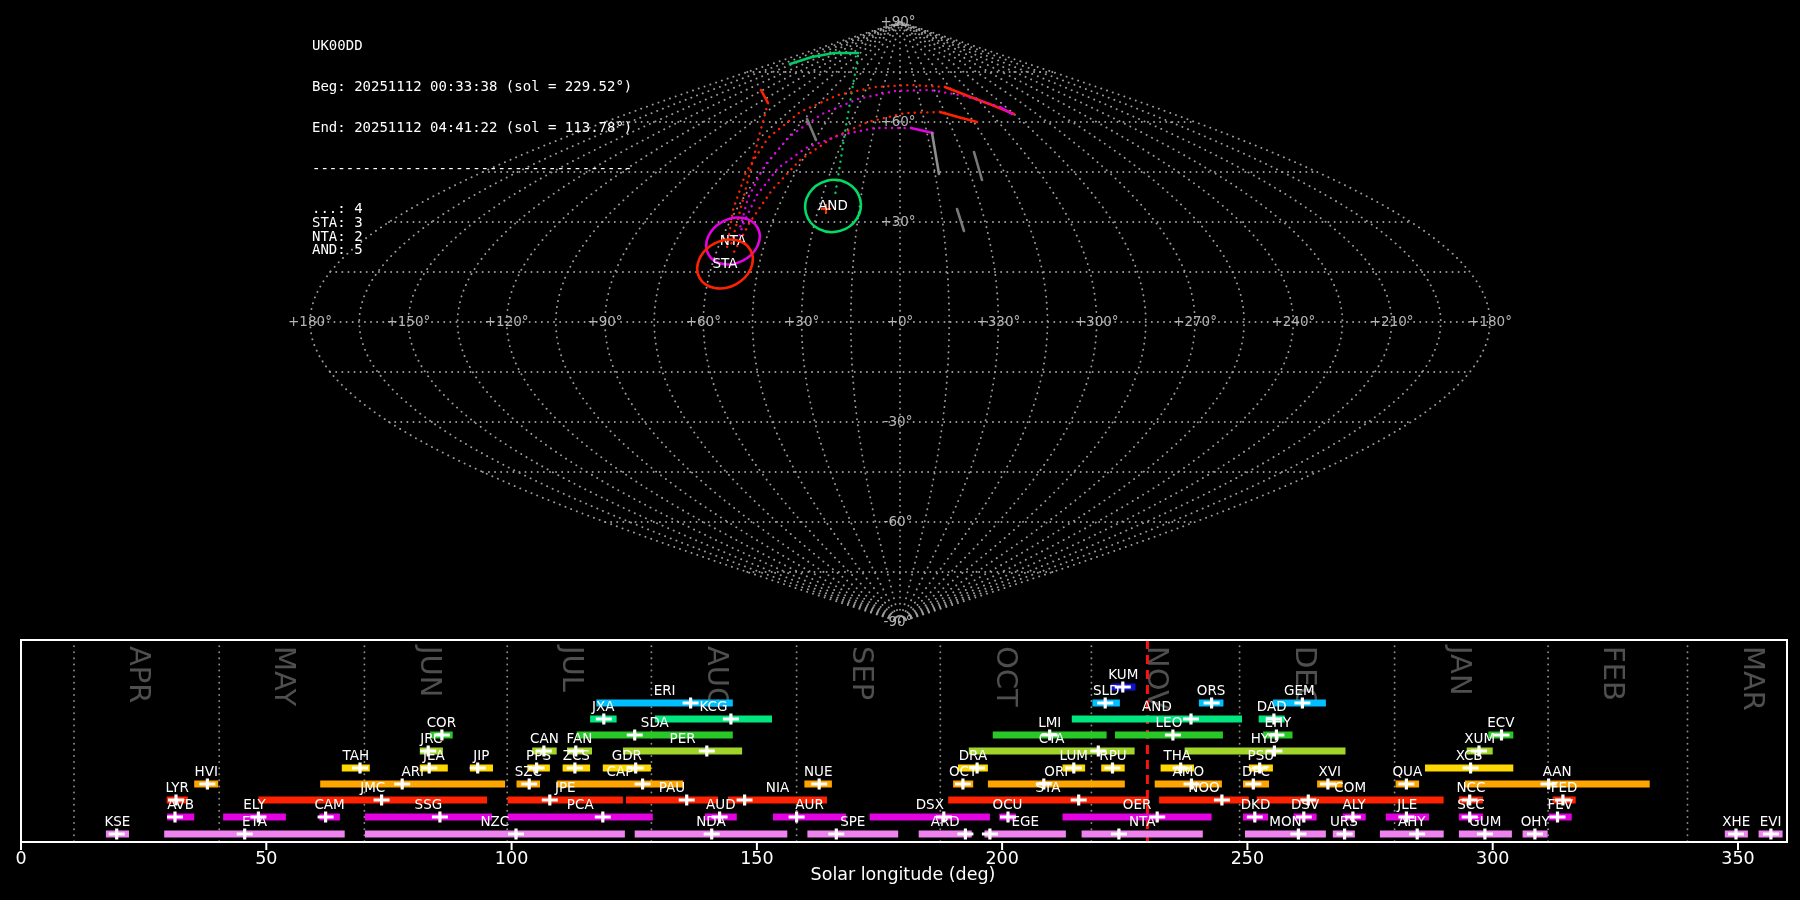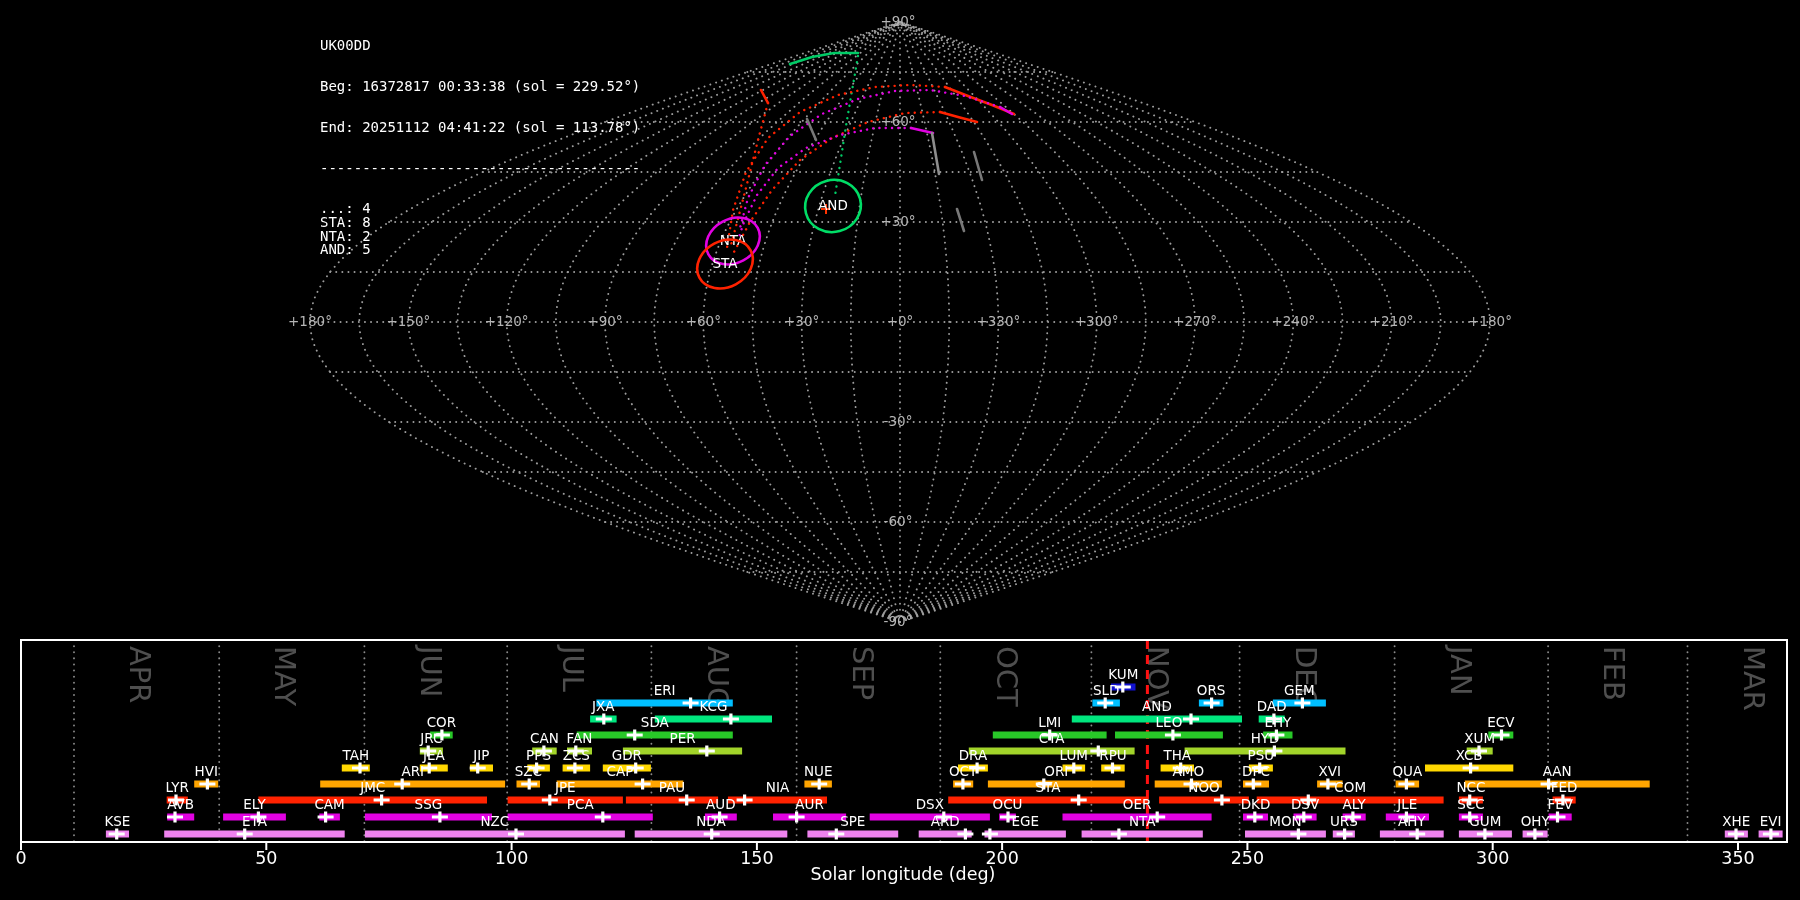--- a/index.html
+++ b/index.html
@@ -1,31 +1,31 @@
 <!DOCTYPE html>
 <html><head>
 <meta charset="utf-8">
 <style>
   html,body{margin:0;padding:0;background:#000;}
   body{width:1800px;height:900px;position:relative;overflow:hidden;
        font-family:"DejaVu Sans",sans-serif;}
-  #station{position:absolute;left:320px;top:12px;color:#fff;white-space:pre;
+  #station{position:absolute;left:312px;top:12px;color:#fff;white-space:pre;
            font:14px/13.6px "DejaVu Sans Mono",monospace;z-index:5;}
   #plot{position:absolute;left:0;top:0;}
   text{font-family:"DejaVu Sans",sans-serif;}
 </style>
 </head>
 <body>
 
 <div id="station">
   <div>UK00DD</div>
-  <div>Beg: 16372817 00:33:38 (sol = 229.52°)</div>
+  <div>Beg: 20251112 00:33:38 (sol = 229.52°)</div>
   <div>End: 20251112 04:41:22 (sol = 113.78°)</div>
   <div>--------------------------------------</div>
-  <div id="counts"><div>...: 4</div><div>STA: 8</div><div>NTA: 2</div><div>AND: 5</div></div>
+  <div id="counts"><div>...: 4</div><div>STA: 3</div><div>NTA: 2</div><div>AND: 5</div></div>
 </div>
 
 <svg id="plot" width="1800" height="900" viewBox="0 0 1800 900">
     <g>
       <path d="M747.2957281133324 571.9975 L1052.7042718866676 571.9975" fill="none" stroke="#9c9c9c" stroke-width="1.9" stroke-dasharray="0.1 6" stroke-linecap="round"></path>
       <path d="M604.9979999999999 521.998 L1195.002 521.998" fill="none" stroke="#9c9c9c" stroke-width="1.9" stroke-dasharray="0.1 6" stroke-linecap="round"></path>
       <path d="M482.8041706728122 471.99850000000004 L1317.1958293271878 471.99850000000004" fill="none" stroke="#9c9c9c" stroke-width="1.9" stroke-dasharray="0.1 6" stroke-linecap="round"></path>
       <path d="M389.041547665566 421.999 L1410.958452334434 421.999" fill="none" stroke="#9c9c9c" stroke-width="1.9" stroke-dasharray="0.1 6" stroke-linecap="round"></path>
       <path d="M330.09989878614454 371.9995 L1469.9001012138556 371.9995" fill="none" stroke="#9c9c9c" stroke-width="1.9" stroke-dasharray="0.1 6" stroke-linecap="round"></path>
       <path d="M309.996 322 L1490.004 322" fill="none" stroke="#9c9c9c" stroke-width="1.9" stroke-dasharray="0.1 6" stroke-linecap="round"></path>

